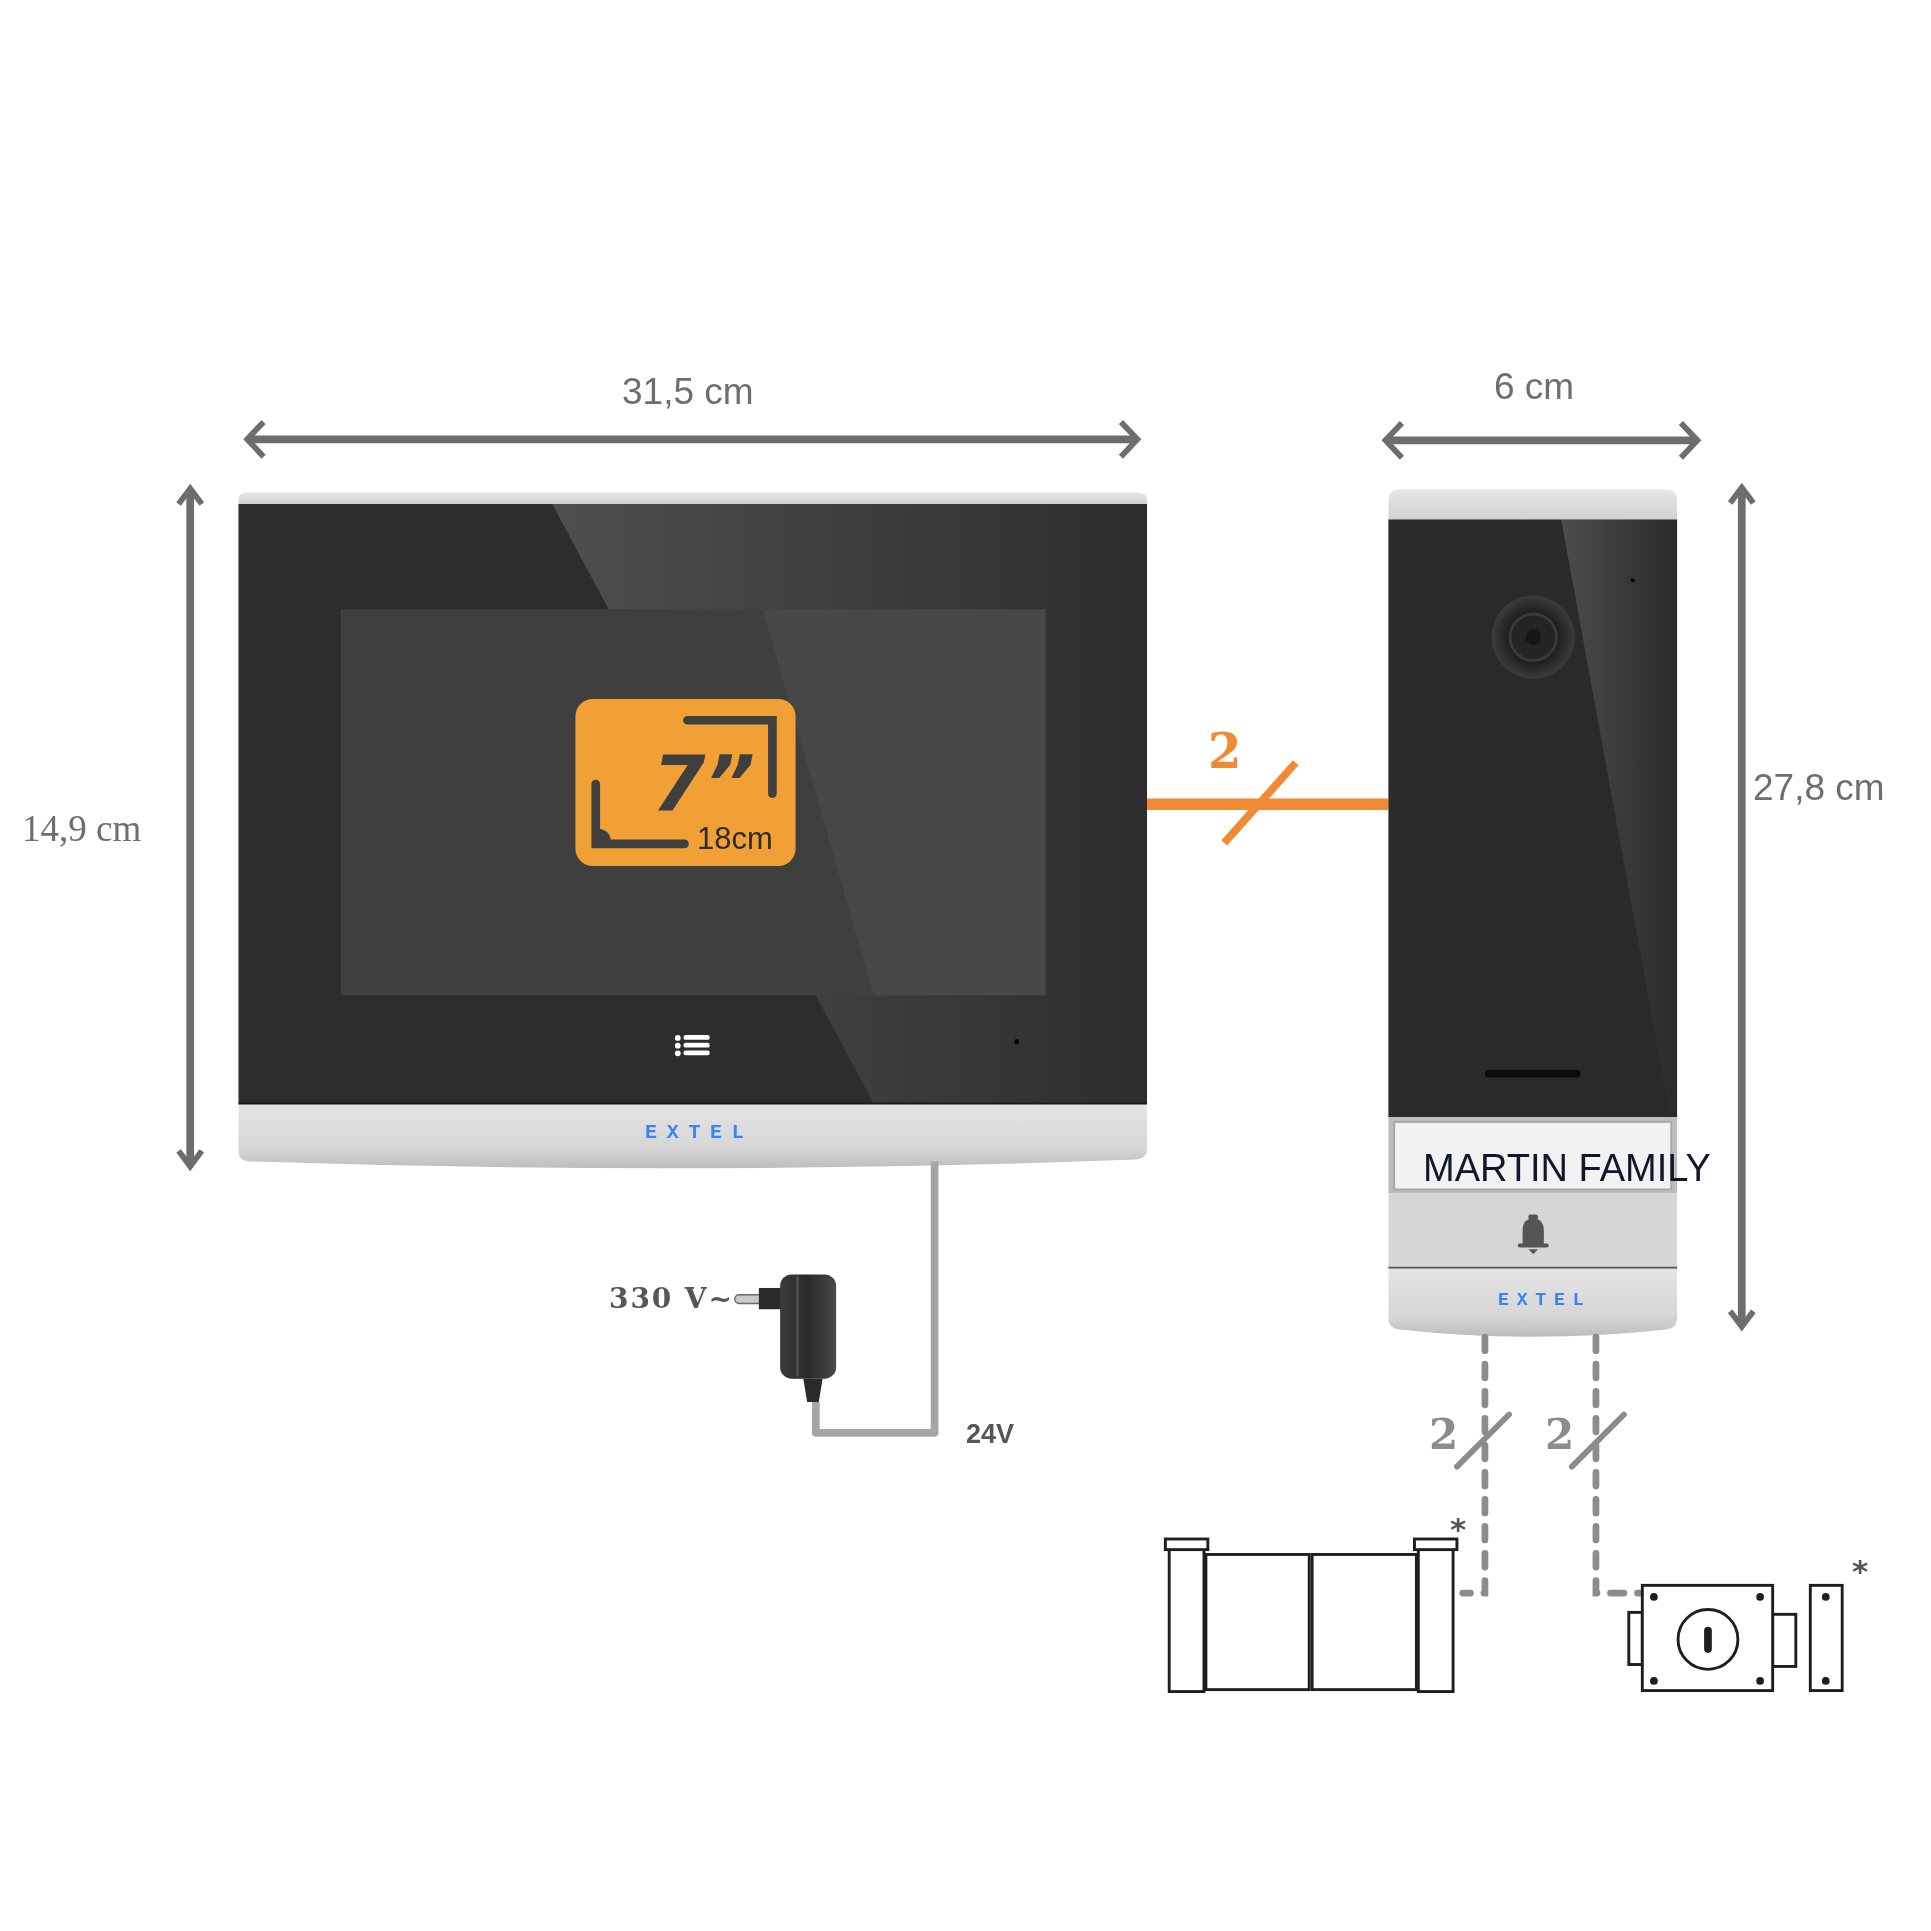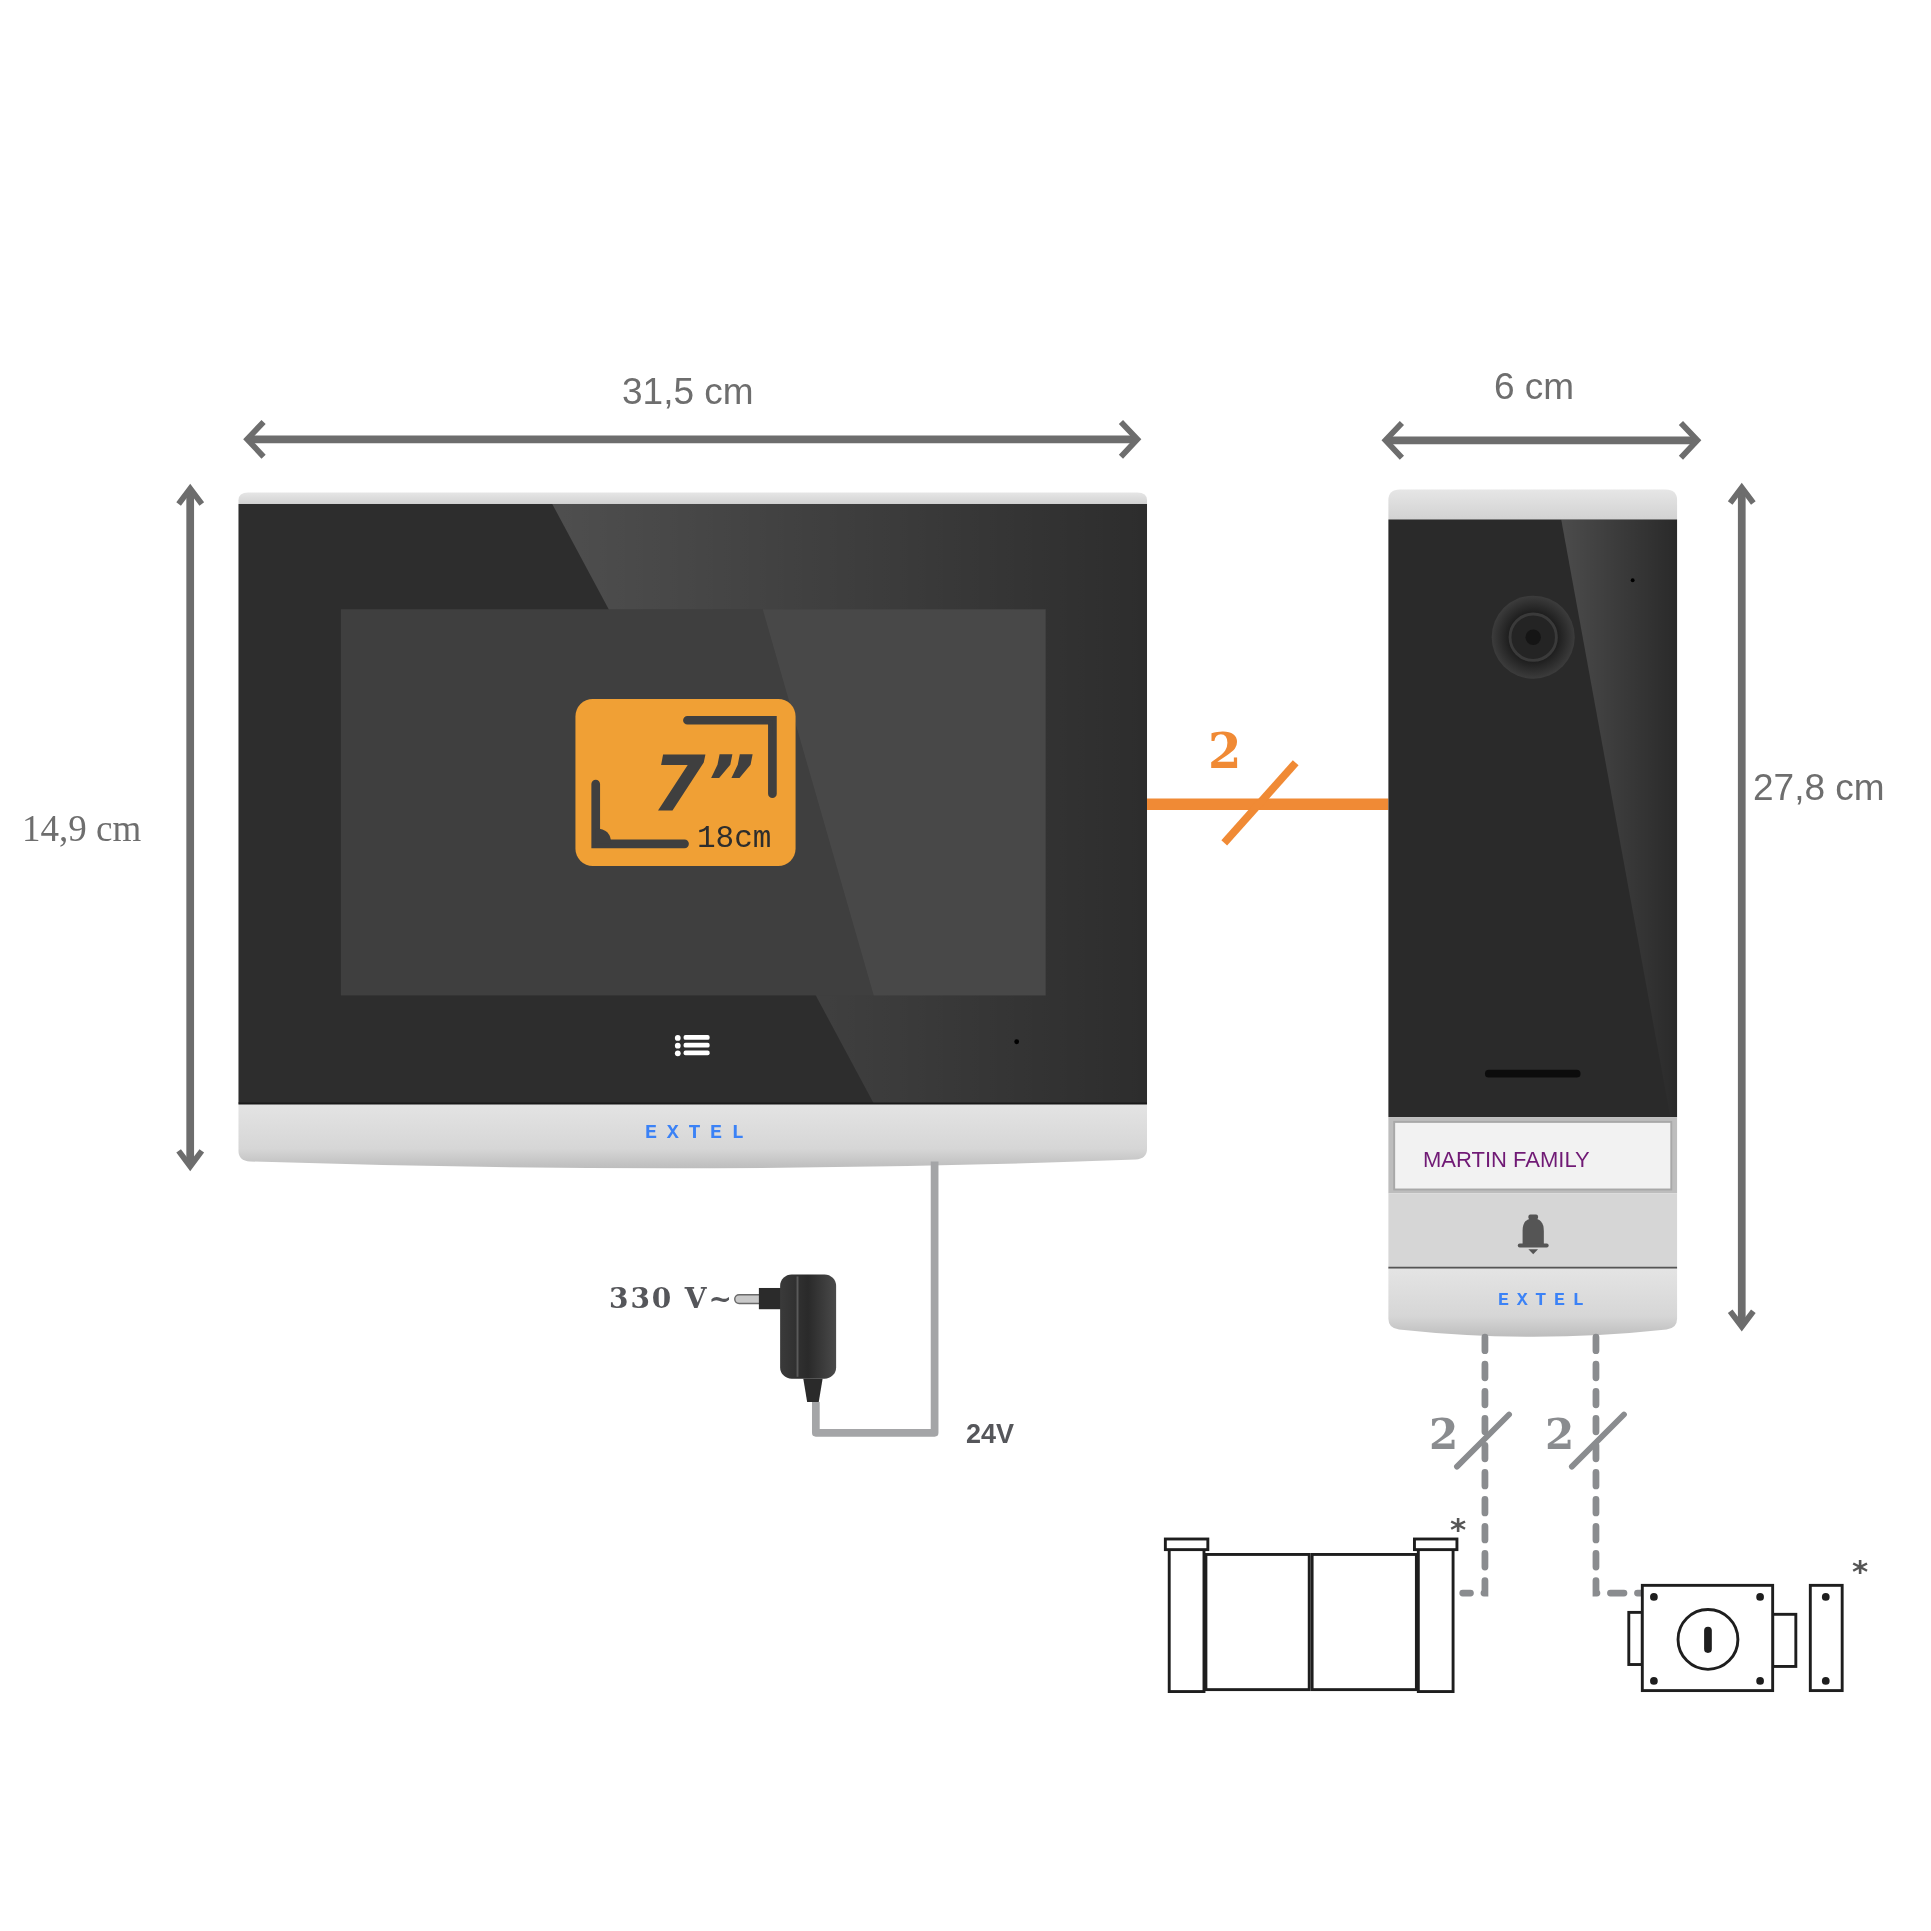--- a/index.html
+++ b/index.html
@@ -2,21 +2,21 @@
 <html><head>
 <meta charset="utf-8">
 <style>
   html, body { margin:0; padding:0; background:#ffffff; }
   body { width:1931px; height:1931px; position:relative; overflow:hidden; font-family:"Liberation Sans", sans-serif; }
   .abs { position:absolute; }
   .dim-label { color:#6e6e6e; font-size:37px; font-family:"Liberation Sans", sans-serif; white-space:nowrap; line-height:1; }
   .bold-label { font-family:"DejaVu Serif", serif; font-weight:bold; color:#55565a; white-space:nowrap; line-height:1; }
   .wire-count { font-family:"DejaVu Serif", serif; font-weight:bold; font-size:48px; line-height:1; }
   .brand { font-family:Liberation Mono, monospace; font-weight:bold; letter-spacing:9.7px; color:#3b82f6; line-height:1; white-space:nowrap; }
-  .nameplate-text { font-family:"Liberation Sans", sans-serif; font-size:22px; color:#701a75; line-height:1; white-space:nowrap; }
+  .nameplate-text { font-family:"Liberation Sans", sans-serif; font-size:38px; color:#0f172a; line-height:1; white-space:nowrap; }
   svg { position:absolute; left:0; top:0; }
 </style>
 </head>
 <body>
 
 <svg width="1931" height="1931" viewBox="0 0 2000 2000">
   <defs>
     <linearGradient id="silverTop" x1="0" y1="0" x2="0" y2="1">
       <stop offset="0" stop-color="#e6e6e6"></stop>
       <stop offset="1" stop-color="#d2d2d2"></stop>
@@ -179,21 +179,21 @@
       <circle cx="1891" cy="1741" r="4"></circle>
   </g>
 </svg>
 
 <div class="abs dim-label" style="left:622px; top:373px;">31,5 cm</div>
 <div class="abs dim-label" style="left:1494px; top:368px;">6 cm</div>
 <div class="abs dim-label" style="left:22px; top:810px;font-family:Liberation Serif, serif;">14,9 cm</div>
 <div class="abs dim-label" style="left:1753px; top:769px;">27,8 cm</div>
 
 <div class="abs" style="left:652px; top:745px; font-family:'DejaVu Sans', sans-serif; font-weight:bold; font-style:italic; font-size:77px; color:#3f3f3f; line-height:1;">7”</div>
-<div class="abs" style="left:697px; top:823px; font-family:Liberation Mono, monospace; font-size:31px; color:#2d2d2d; line-height:1;">18cm</div>
+<div class="abs" style="left:697px; top:823px; font-family:Liberation Sans, sans-serif; font-size:31px; color:#2d2d2d; line-height:1;">18cm</div>
 
 <div class="abs brand" style="left:645px; top:1123px; font-size:20px;">EXTEL</div>
 
 <div class="abs nameplate-text" style="left:1423px; top:1149px;">MARTIN FAMILY</div>
 <div class="abs brand" style="left:1498px; top:1291px; font-size:18.3px; letter-spacing:7.7px;">EXTEL</div>
 
 <div class="abs wire-count" style="left:1208px; top:727px; color:#f08a35;">2</div>
 
 <div class="abs bold-label" style="left:609px; top:1285px; font-size:28px; letter-spacing:1.9px;">330 V~</div>
 <div class="abs bold-label" style="left:966px; top:1421px; font-size:27px; font-family:'Liberation Sans', sans-serif;">24V</div>

